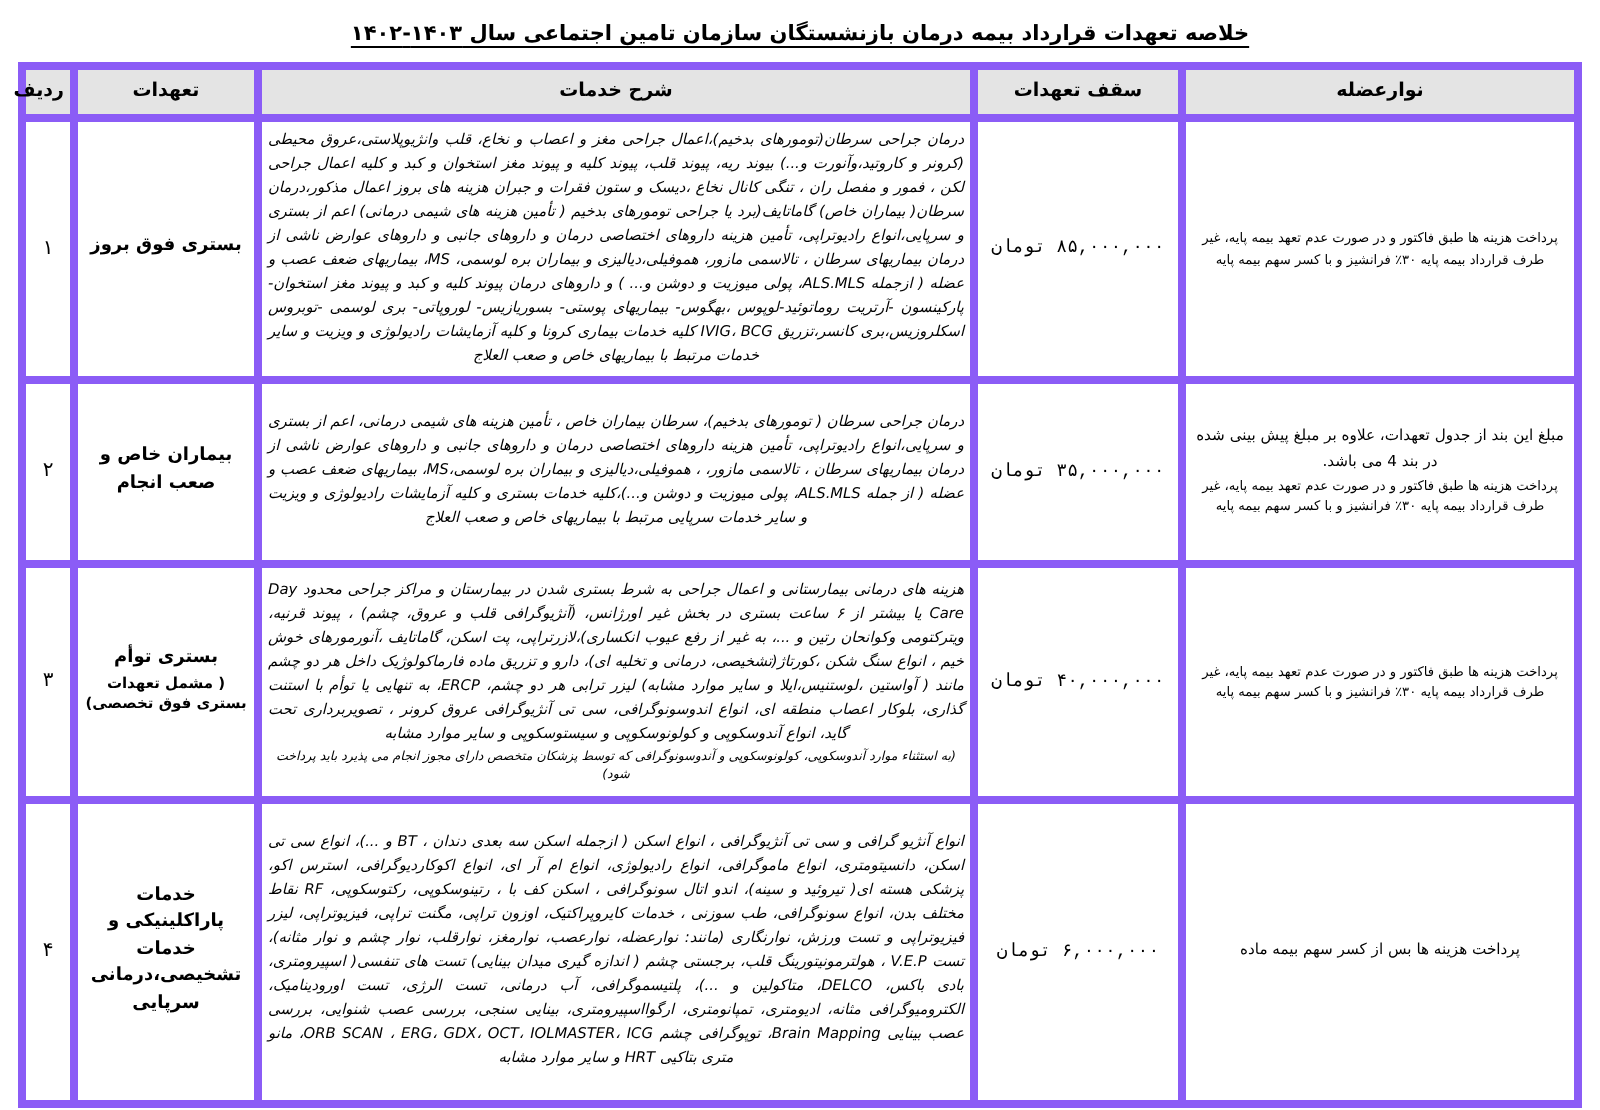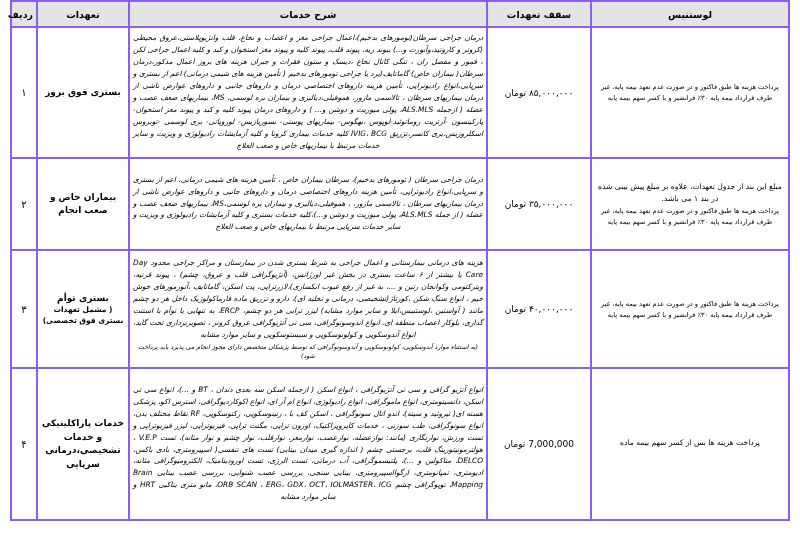--- a/index.html
+++ b/index.html
@@ -36,21 +36,21 @@
   }
   table.contract {
     border-collapse: collapse;
     width: 778px;
     margin: 0 auto;
     table-layout: fixed;
     border: 1.4px solid #000;
   }
   table.contract th,
   table.contract td {
-    border: 2px solid #8b5cf6;
+    border: 4px solid #8b5cf6;
     vertical-align: middle;
     padding: 2px 3px;
     box-sizing: border-box;
   }
   thead th {
     background: #e4e4e4;
     font-size: 9.5px;
     font-weight: bold;
     height: 26px;
     text-align: center;
@@ -92,20 +92,21 @@
     font-size: 6.3px;
     line-height: 1.5;
     text-align: center;
     padding-top: 1px;
   }
   td.saghf {
     text-align: center;
     font-size: 9px;
     font-weight: normal;
     white-space: nowrap;
+    font-family: Liberation Mono, monospace;
   }
   td.fransh {
     text-align: center;
     font-size: 7.4px;
     line-height: 1.62;
     padding: 4px 5px;
   }
   td.fransh .lead {
     display: block;
     font-size: 7.6px;
@@ -120,32 +121,33 @@
   .r1 { height: 131px; }
   .r2 { height: 92px; }
   .r3 { height: 118px; }
   .r4 { height: 152px; }
 </style>
 </head>
 <body>
 
 <div class="page">
 
+  <div class="doc-title">خلاصه تعهدات قرارداد بیمه درمان بازنشستگان سازمان تامین اجتماعی  سال ۱۴۰۳-۱۴۰۲</div>
 
   <table class="contract">
     <colgroup>
       <col class="col-fransh">
         <col class="col-saghf">
         <col class="col-sharh">
         <col class="col-taahod">
         <col class="col-radif">
     </colgroup>
     <thead>
       <tr>
-        <th>لوستنیس</th>
+        <th>نوارعضله</th>
         <th>سقف تعهدات</th>
         <th>شرح خدمات</th>
         <th>تعهدات</th>
         <th>ردیف</th>
       </tr>
     </thead>
     <tbody>
 
       <tr class="r1">
         <td class="fransh">
@@ -159,21 +161,21 @@
         </td>
         <td class="taahod">
           <span>بستری فوق بروز</span>
           <span class="sub"></span>
         </td>
         <td class="radif">۱</td>
       </tr>
 
       <tr class="r2">
         <td class="fransh">
-          <span class="lead">مبلغ این بند از جدول تعهدات، علاوه بر مبلغ پیش بینی شده در بند ۱ می باشد.</span>
+          <span class="lead">مبلغ این بند از جدول تعهدات، علاوه بر مبلغ پیش بینی شده در بند 4 می باشد.</span>
           <span class="small">پرداخت هزینه ها طبق فاکتور و در صورت عدم تعهد بیمه پایه، غیر طرف قرارداد بیمه پایه ۳۰٪ فرانشیز و با کسر سهم بیمه پایه</span>
         </td>
         <td class="saghf">۳۵,۰۰۰,۰۰۰ تومان</td>
         <td class="sharh">
           <span>درمان جراحی سرطان ( تومورهای بدخیم)،  سرطان بیماران خاص ، تأمین هزینه های شیمی درمانی، اعم از بستری و سرپایی،انواع رادیوتراپی، تأمین هزینه داروهای اختصاصی درمان و داروهای جانبی و داروهای عوارض ناشی از درمان بیماریهای سرطان ، تالاسمی مازور، ، هموفیلی،دیالیزی و بیماران بره لوسمی،MS، بیماریهای ضعف عصب و عضله ( از جمله ALS.MLS، پولی میوزیت و دوشن و...)،کلیه خدمات بستری و کلیه آزمایشات رادیولوژی و ویزیت و سایر خدمات سرپایی مرتبط با بیماریهای خاص و صعب العلاج</span>
           <span class="note"></span>
         </td>
         <td class="taahod">
           <span>بیماران خاص و صعب انجام</span>
           <span class="sub"></span>
@@ -196,21 +198,21 @@
           <span class="sub">( مشمل تعهدات بستری فوق تخصصی)</span>
         </td>
         <td class="radif">۳</td>
       </tr>
 
       <tr class="r4">
         <td class="fransh">
           <span class="lead">پرداخت هزینه ها بس از کسر سهم بیمه ماده</span>
           <span class="small"></span>
         </td>
-        <td class="saghf">7,000,000 تومان</td>
+        <td class="saghf">۶,۰۰۰,۰۰۰ تومان</td>
         <td class="sharh">
           <span>انواع آنژیو گرافی و سی تی آنژیوگرافی ، انواع اسکن ( ازجمله اسکن سه بعدی دندان ، BT و ...)، انواع سی تی اسکن، دانسیتومتری، انواع ماموگرافی، انواع رادیولوژی، انواع ام آر ای، انواع اکوکاردیوگرافی، استرس اکو،  پزشکی هسته ای( تیروئید و سینه)، اندو اتال سونوگرافی ،  اسکن کف با ، رتینوسکوپی، رکتوسکوپی، RF نقاط مختلف بدن، انواع سونوگرافی، طب سوزنی ، خدمات کایروپراکتیک، اوزون تراپی، مگنت تراپی، فیزیوتراپی، لیزر فیزیوتراپی و  تست ورزش، نوارنگاری (مانند: نوارعضله، نوارعصب، نوارمغز، نوارقلب، نوار چشم و نوار مثانه)، تست V.E.P ، هولترمونیتورینگ قلب، برجستی چشم ( اندازه گیری میدان بینایی) تست های تنفسی( اسپیرومتری، بادی باکس، DELCO، متاکولین و ...)، پلتیسموگرافی، آب درمانی، تست الرژی، تست اورودینامیک، الکترومیوگرافی مثانه، ادیومتری، تمپانومتری، ارگوااسپیرومتری، بینایی سنجی، بررسی عصب شنوایی، بررسی عصب بینایی Brain Mapping، توپوگرافی چشم ORB SCAN ، ERG، GDX، OCT، IOLMASTER، ICG، مانو متری بتاکیی HRT و سایر موارد مشابه</span>
           <span class="note"></span>
         </td>
         <td class="taahod">
           <span>خدمات پاراکلینیکی و خدمات تشخیصی،درمانی سرپایی</span>
           <span class="sub"></span>
         </td>
         <td class="radif">۴</td>
       </tr>

